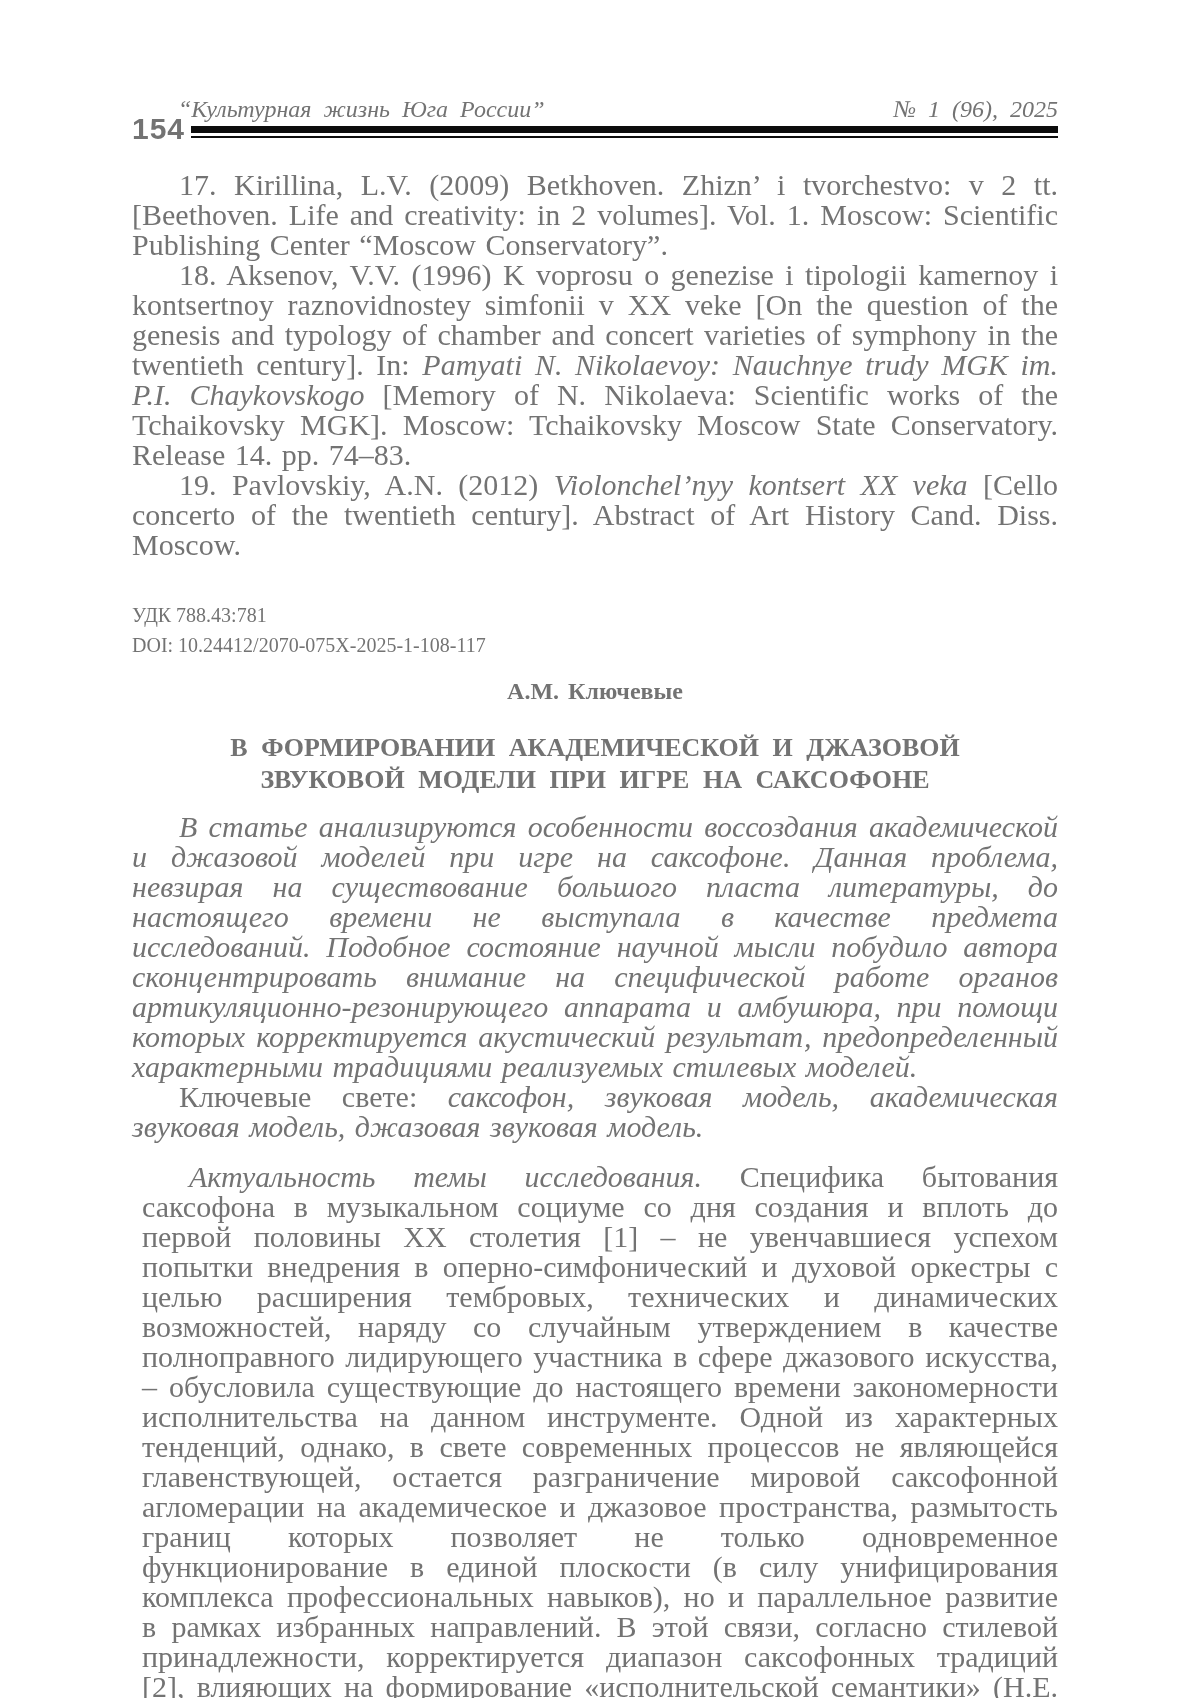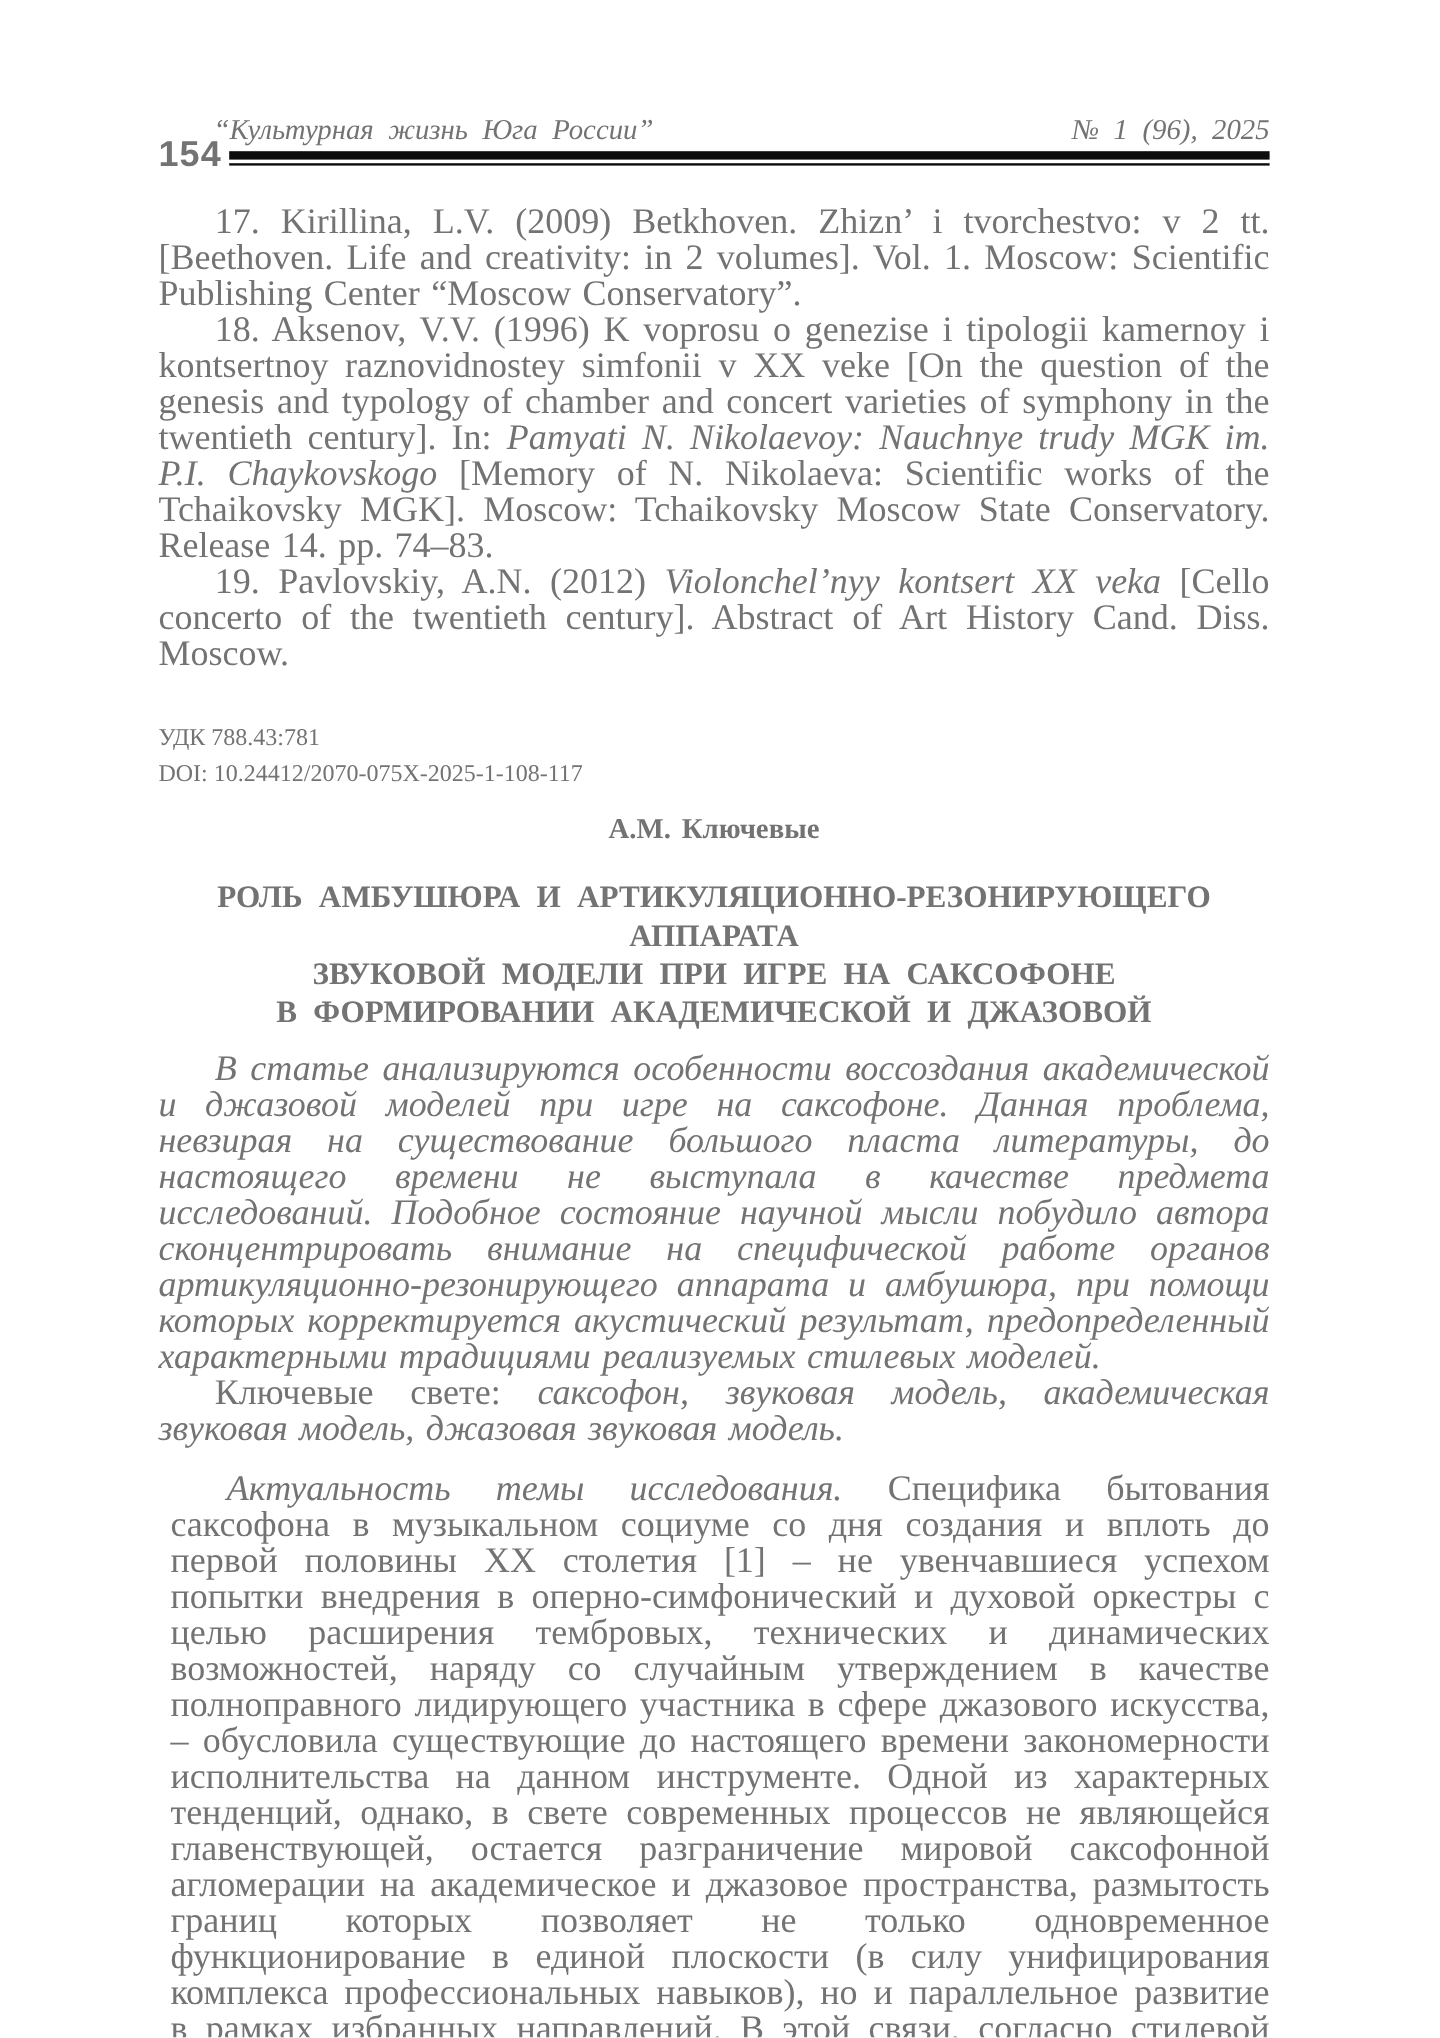--- a/index.html
+++ b/index.html
@@ -115,23 +115,22 @@
   </section>
 
   <section class="meta">
     <div class="meta-line">УДК 788.43:781</div>
     <div class="meta-line">DOI: 10.24412/2070-075X-2025-1-108-117</div>
   </section>
 
   <div class="author">А.М. Ключевые</div>
 
   <h1 class="title">
-    <span class="title-line">РОЛЬ АМБУШЮРА И АРТИКУЛЯЦИОННО-РЕЗОНИРУЮЩЕГО АППАРАТА</span>
+    <span class="title-line">В ФОРМИРОВАНИИ АКАДЕМИЧЕСКОЙ И ДЖАЗОВОЙ</span>
     <span class="title-line">ЗВУКОВОЙ МОДЕЛИ ПРИ ИГРЕ НА САКСОФОНЕ</span>
-    <span class="title-line">В ФОРМИРОВАНИИ АКАДЕМИЧЕСКОЙ И ДЖАЗОВОЙ</span>
   </h1>
 
   <section class="abstract-block">
     <p class="para it">В статье анализируются особенности воссоздания академической и джазовой моделей при игре на саксофоне. Данная проблема, невзирая на существование большого пласта литературы, до настоящего времени не выступала в качестве предмета исследований. Подобное состояние научной мысли побудило автора сконцентрировать внимание на специфической работе органов артикуляционно-резонирующего аппарата и амбушюра, при помощи которых корректируется акустический результат, предопределенный характерными традициями реализуемых стилевых моделей.</p>
     <p class="para"><span>Ключевые свете: </span><span class="it">саксофон, звуковая модель, академическая звуковая модель, джазовая звуковая модель.</span></p>
   </section>
 
   <section class="body-text">
     <p class="para"><span class="it">Актуальность темы исследования.</span><span> Специфика бытования саксофона в музыкальном социуме со дня создания и вплоть до первой половины XX столетия [1] – не увенчавшиеся успехом попытки внедрения в оперно-симфонический и духовой оркестры с целью расширения тембровых, технических и динамических возможностей, наряду со случайным утверждением в качестве полноправного лидирующего участника в сфере джазового искусства, – обусловила существующие до настоящего времени закономерности исполнительства на данном инструменте. Одной из характерных тенденций, однако, в свете современных процессов не являющейся главенствующей, остается разграничение мировой саксофонной агломерации на академическое и джазовое пространства, размытость границ которых позволяет не только одновременное функционирование в единой плоскости (в силу унифицирования комплекса профессиональных навыков), но и параллельное развитие в рамках избранных направлений. В этой связи, согласно стилевой принадлежности, корректируется диапазон саксофонных традиций [2], влияющих на формирование «исполнительской семантики» (Н.Е. Костенко) [цит. по: 1] и «темброво-звуковой» модели (И.В. Вискова) [3], акустический результат которых предрешается происходящими в организме музыканта физиологическими процессами, соотносящимися по закону акустического импеданса [4].</span></p>
   </section>

